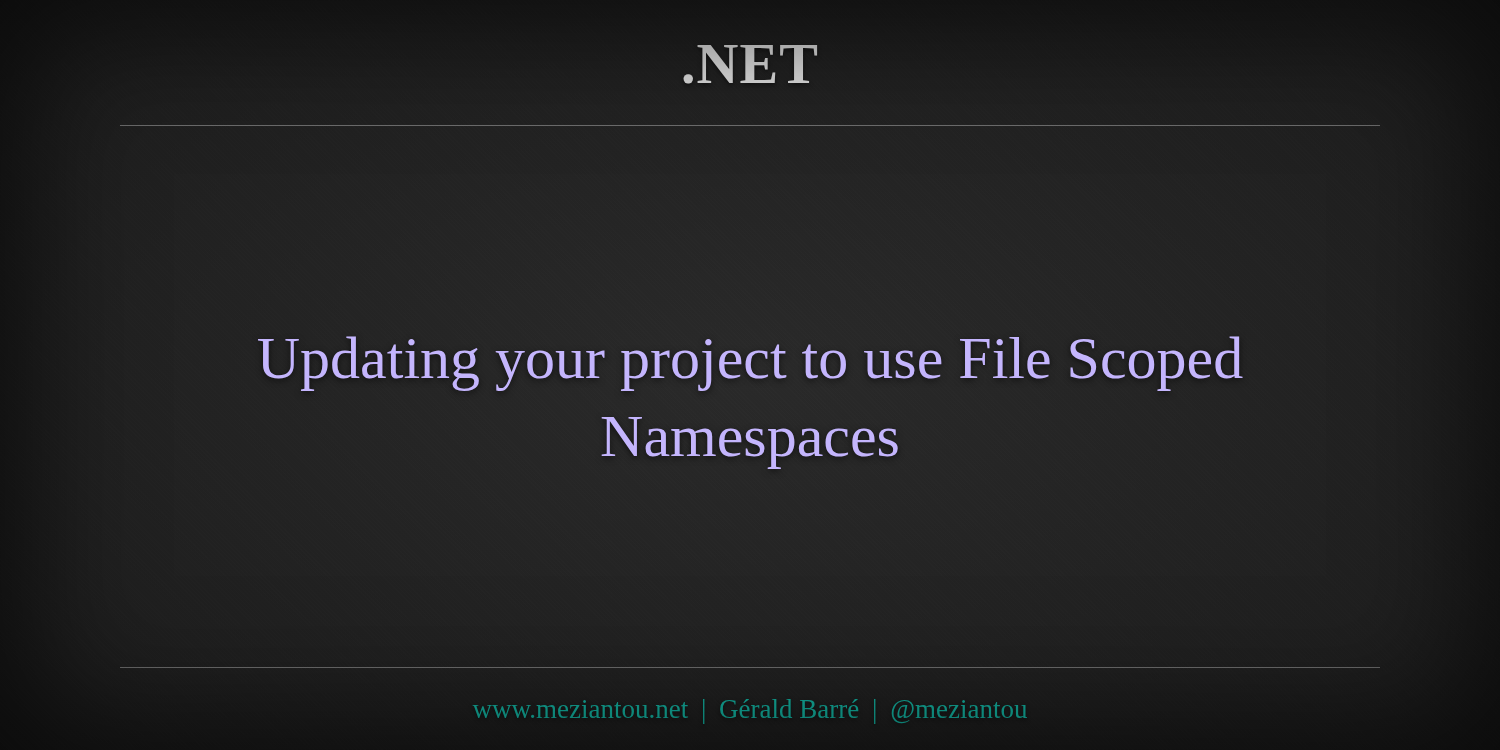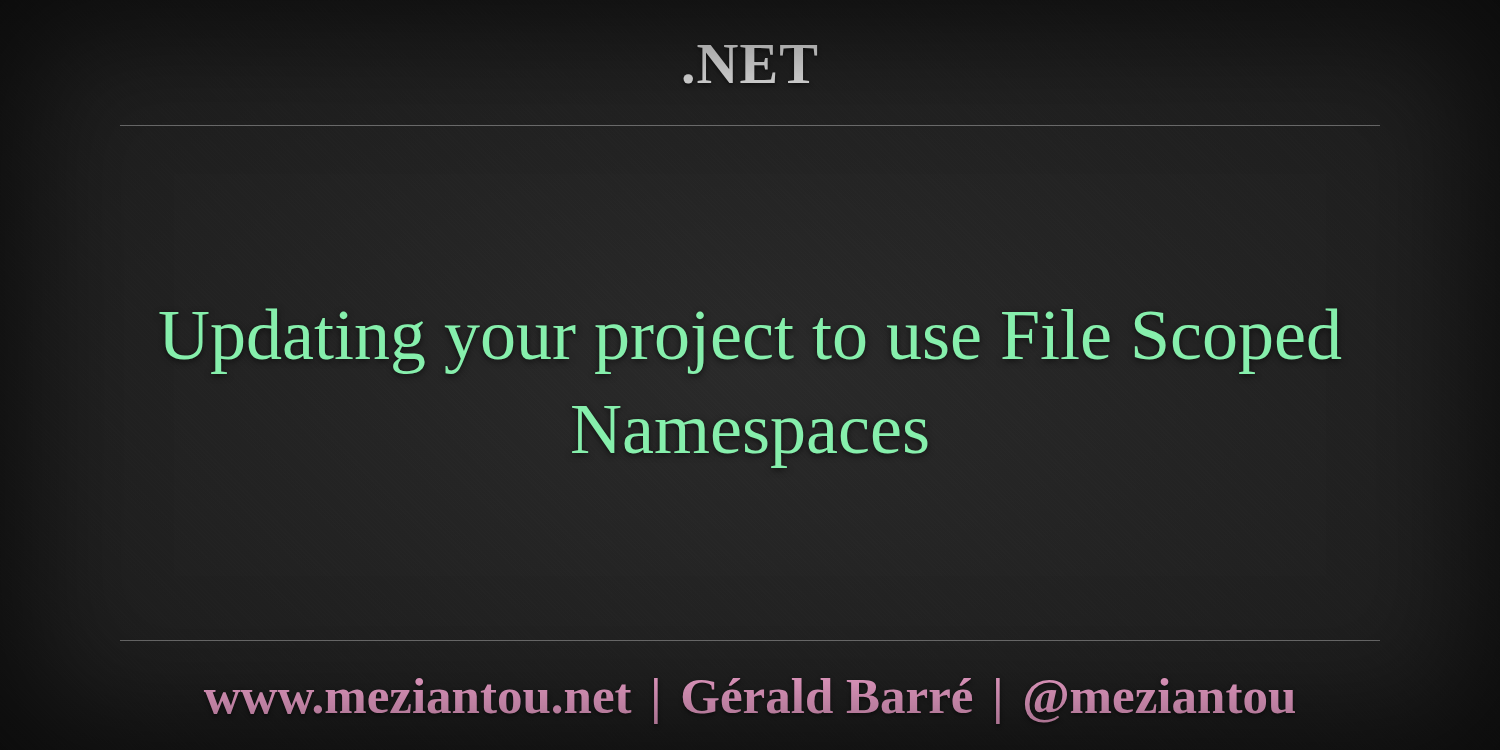--- a/index.html
+++ b/index.html
@@ -41,36 +41,36 @@
       text-shadow: 0 2px 4px rgba(0,0,0,0.5);
     }
     .main {
       flex: 1;
       display: flex;
       align-items: center;
       justify-content: center;
       padding: 20px 0;
     }
     .title {
-      font-size: 72px;
+      font-size: 60px;
       font-weight: 400;
       text-align: center;
       line-height: 1.3;
-      color: #86efac;
+      color: #c4b5fd;
       text-shadow: 0 2px 6px rgba(0,0,0,0.6);
     }
     .footer {
       text-align: center;
       padding-top: 26px;
       border-top: 1px solid rgba(200,200,200,0.45);
     }
     .byline {
-      font-size: 51px;
-      font-weight: 700;
-      color: #f9a8d4;
+      font-size: 27px;
+      font-weight: 400;
+      color: #14b8a6;
       text-shadow: 0 2px 4px rgba(0,0,0,0.5);
     }
     .sep {
       margin: 0 6px;
     }
   </style>
 </head>
 <body>
 
 <div class="header">

